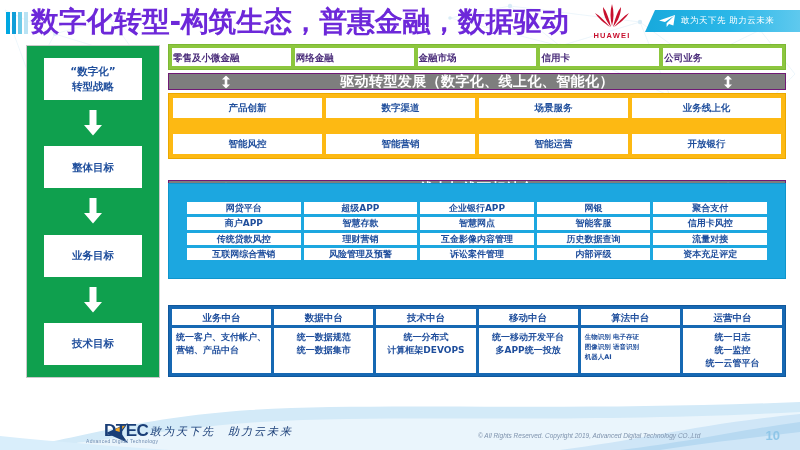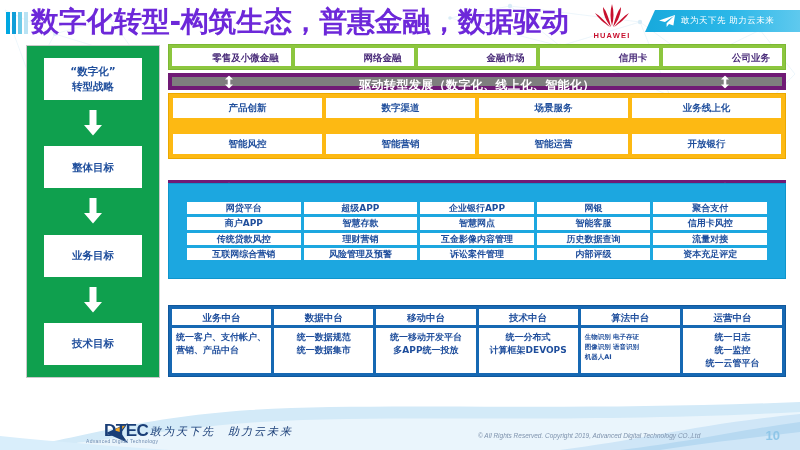--- a/index.html
+++ b/index.html
@@ -169,36 +169,36 @@
     padding: 3px;
     display: flex;
     gap: 4px;
   }
   .band-green .cell {
     flex: 1;
     background: #ffffff;
     font-size: 9.5px;
     font-weight: bold;
     color: #4A2C7A;
-    text-align: right;
+    text-align: left;
     line-height: 16px;
-    padding: 2px 12px;
+    padding: 2px 1px;
   }
 
   
   .gray-bar {
     background: #7E7E7E;
-    border: 4px solid #701a75;
+    border: 1px solid #701a75;
     box-sizing: border-box;
     display: flex;
-    align-items: flex-start;
+    align-items: center;
     justify-content: center;
     position: relative;
     color: #ffffff;
-    font-size: 12px;
+    font-size: 14px;
     font-weight: bold;
     letter-spacing: .4px;
   }
   .gray-bar .ud-arrow { position: absolute; top: 50%; transform: translateY(-50%); }
   .gray-bar .ud-left { left: 52px; }
   .gray-bar .ud-right { right: 52px; }
 
   
   .band-orange {
     background: #FDB913;
@@ -539,28 +539,28 @@
         <div class="col">
           <div class="col-head">业务中台</div>
           <div class="col-body left-align">统一客户、支付帐户、营销、产品中台</div>
         </div>
         <div class="col">
           <div class="col-head">数据中台</div>
           <div class="col-body" style="white-space:pre-line">统一数据规范
 统一数据集市</div>
         </div>
         <div class="col">
+          <div class="col-head">技术中台</div>
+          <div class="col-body" style="white-space:pre-line">统一分布式
+计算框架DEVOPS</div>
+        </div>
+        <div class="col">
           <div class="col-head">移动中台</div>
           <div class="col-body" style="white-space:pre-line">统一移动开发平台
 多APP统一投放</div>
-        </div>
-        <div class="col">
-          <div class="col-head">技术中台</div>
-          <div class="col-body" style="white-space:pre-line">统一分布式
-计算框架DEVOPS</div>
         </div>
         <div class="col">
           <div class="col-head">算法中台</div>
           <div class="col-body tiny" style="white-space:pre-line">生物识别 电子存证
 图像识别 语音识别
 机器人AI</div>
         </div>
         <div class="col">
           <div class="col-head">运营中台</div>
           <div class="col-body" style="white-space:pre-line">统一日志

